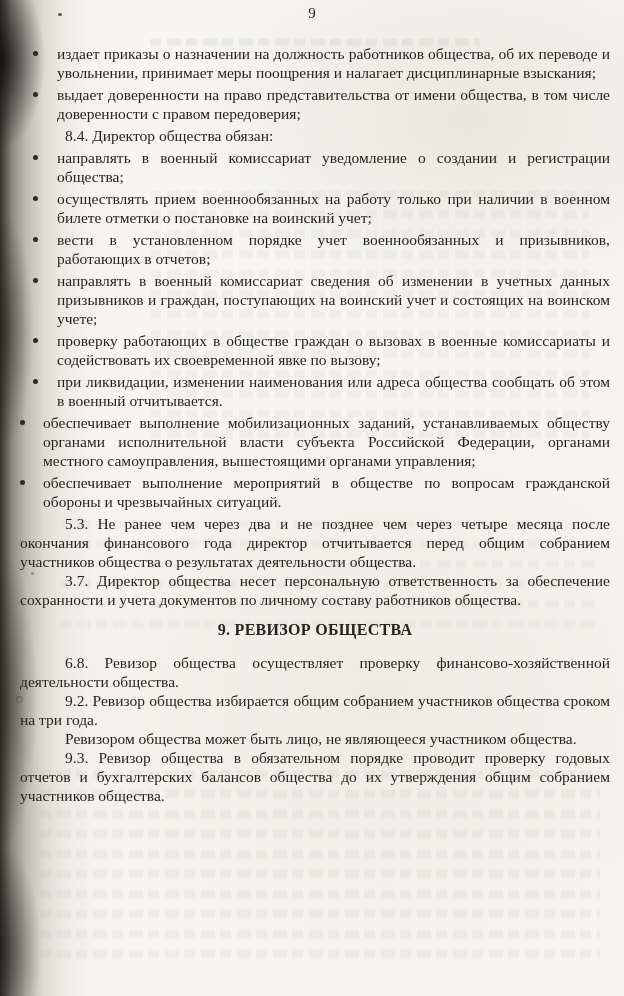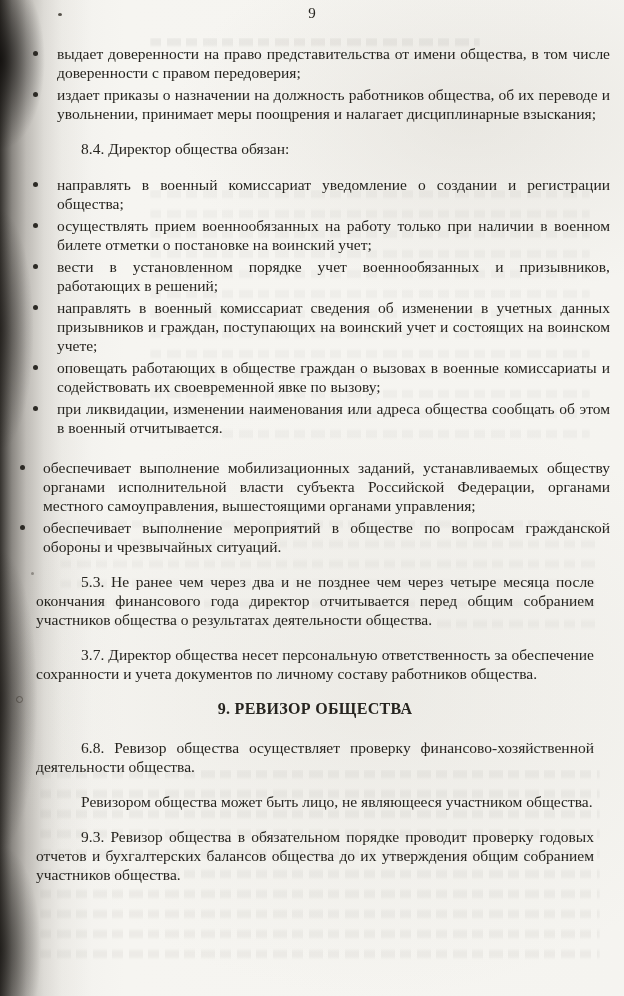--- a/index.html
+++ b/index.html
@@ -55,23 +55,23 @@
   }
   ul{list-style:none;margin:0;padding:0;}
   ul.outer{padding-left:37px;}
   ul.inner{padding-left:23px;}
   li{position:relative;margin:0 0 3px 0;}
   li::before{
     content:"";position:absolute;top:7px;width:5px;height:5px;border-radius:50%;background:#2c2a25;
   }
   ul.outer li::before{left:-24px;}
   ul.inner li::before{left:-23px;}
-  p{margin:16px;text-indent:45px;}
+  p{margin:0;text-indent:45px;}
   h2{
-    margin:11px 0 20px 0;text-align:center;font-size:16px;font-weight:bold;
+    margin:11px 0 14px 0;text-align:center;font-size:16px;font-weight:bold;
     letter-spacing:.3px;
   }
 </style>
 </head>
 <body>
 
 <div class="page">
 
   <div class="edge-shadow"></div>
   <div class="ghost ghost-title"></div>
@@ -80,44 +80,45 @@
   <div class="ghost ghost-bottom"></div>
   <div class="speck s1"></div>
   <div class="speck s2"></div>
   <div class="speck s3"></div>
 
   <div class="page-number">9</div>
 
   <div class="content">
 
     <ul class="outer">
+      <li>издает приказы о назначении на должность работников общества, об их переводе и увольнении, принимает меры поощрения и налагает дисциплинарные взыскания;</li>
       <li>выдает доверенности на право представительства от имени общества, в том числе доверенности с правом передоверия;</li>
-      <li>издает приказы о назначении на должность работников общества, об их переводе и увольнении, принимает меры поощрения и налагает дисциплинарные взыскания;</li>
     </ul>
 
     <p>8.4. Директор общества обязан:</p>
 
-    <ul class="outer" style="margin-top:17px;">
+    <ul class="outer" style="margin-top:3px;">
       <li>направлять в военный комиссариат уведомление о создании и регистрации общества;</li>
       <li>осуществлять прием военнообязанных на работу только при наличии в военном билете отметки о постановке на воинский учет;</li>
-      <li>вести в установленном порядке учет военнообязанных и призывников, работающих в решений;</li>
+      <li>вести в установленном порядке учет военнообязанных и призывников, работающих в отчетов;</li>
       <li>направлять в военный комиссариат сведения об изменении в учетных данных призывников и граждан, поступающих на воинский учет и состоящих на воинском учете;</li>
-      <li>оповещать работающих в обществе граждан о вызовах в военные комиссариаты и содействовать их своевременной явке по вызову;</li>
+      <li>проверку работающих в обществе граждан о вызовах в военные комиссариаты и содействовать их своевременной явке по вызову;</li>
       <li>при ликвидации, изменении наименования или адреса общества сообщать об этом в военный отчитывается.</li>
     </ul>
 
 
-    <ul class="inner" style="margin-top:21px;">
+    <ul class="inner" style="margin-top:3px;">
       <li>обеспечивает выполнение мобилизационных заданий, устанавливаемых обществу органами исполнительной власти субъекта Российской Федерации, органами местного самоуправления, вышестоящими органами управления;</li>
       <li>обеспечивает выполнение мероприятий в обществе по вопросам гражданской обороны и чрезвычайных ситуаций.</li>
     </ul>
 
     <p>5.3. Не ранее чем через два и не позднее чем через четыре месяца после окончания финансового года директор отчитывается перед общим собранием участников общества о результатах деятельности общества.</p>
     <p>3.7. Директор общества несет персональную ответственность за обеспечение сохранности и учета документов по личному составу работников общества.</p>
 
     <h2>9. РЕВИЗОР ОБЩЕСТВА</h2>
 
     <p>6.8. Ревизор общества осуществляет проверку финансово-хозяйственной деятельности общества.</p>
+    <p>9.2. Ревизор общества избирается общим собранием участников общества сроком на три года.</p>
     <p>Ревизором общества может быть лицо, не являющееся участником общества.</p>
     <p>9.3. Ревизор общества в обязательном порядке проводит проверку годовых отчетов и бухгалтерских балансов общества до их утверждения общим собранием участников общества.</p>
 
   </div>
 </div>
 
 </body></html>

